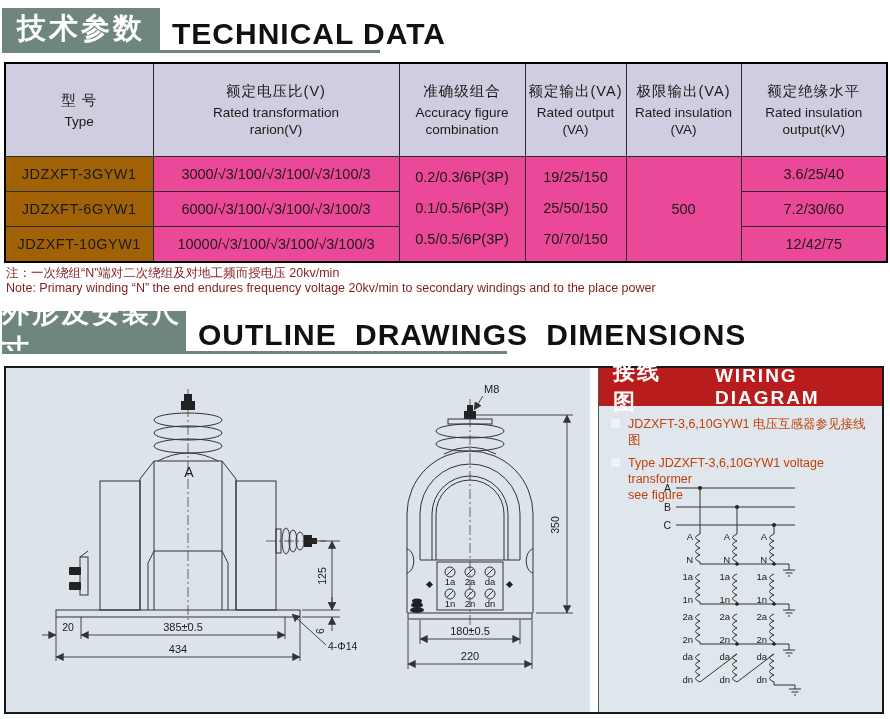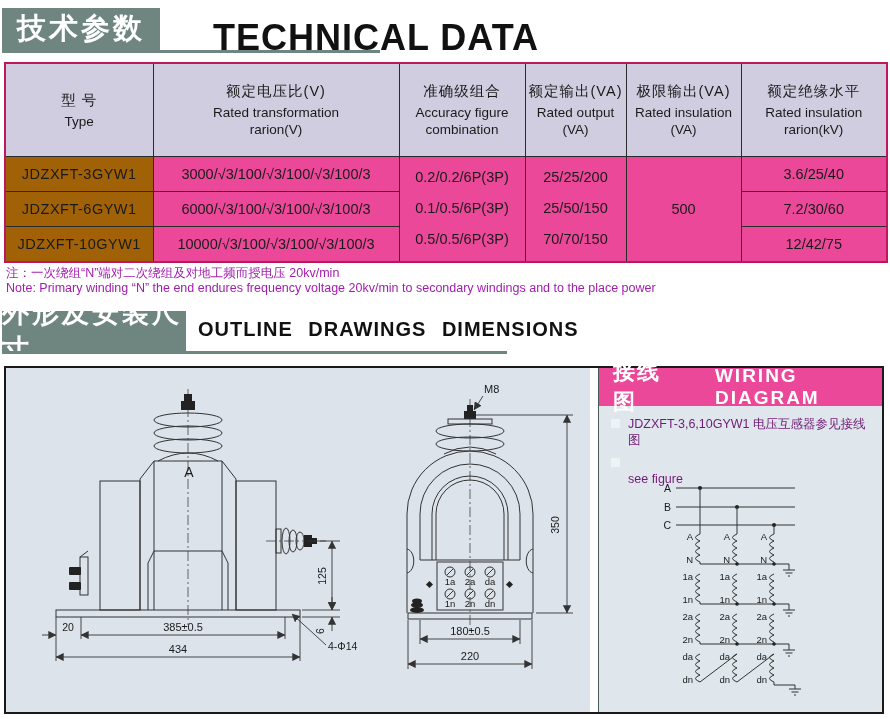--- a/index.html
+++ b/index.html
@@ -5,55 +5,55 @@
   html,body{margin:0;padding:0;background:#ffffff;}
   .page{position:relative;width:890px;height:719px;background:#fff;overflow:hidden;
         font-family:"Liberation Sans","DejaVu Sans",sans-serif;color:#1a1a1a;}
 
   
   .band-zh{position:absolute;background:#6f8680;color:#fff;font-weight:bold;
            display:flex;align-items:center;justify-content:center;letter-spacing:3px;}
   .band1-zh{left:2px;top:8px;width:158px;height:42px;font-size:29px;}
   .band2-zh{left:2px;top:311px;width:184px;height:40px;font-size:27px;}
   .band-en{position:absolute;color:#111;font-weight:bold;letter-spacing:1px;}
-  .band1-en{left:172px;top:17px;font-size:36px;margin-left:41px;}
-  .band2-en{left:198px;top:318px;font-size:20px;word-spacing:9px;}
+  .band1-en{left:172px;top:17px;font-size:30px;}
+  .band2-en{left:198px;top:318px;font-size:30px;word-spacing:9px;}
   .band-line{position:absolute;background:#6f8680;height:3px;}
   .band1-line{left:2px;top:50px;width:378px;}
   .band2-line{left:2px;top:351px;width:505px;}
 
   
   table.spec{position:absolute;left:4px;top:62px;width:882px;border-collapse:collapse;
-             table-layout:fixed;border:2px solid #be185d;}
+             table-layout:fixed;border:2px solid #000000;}
   .spec th,.spec td{border:1px solid #2b2b2b;text-align:center;vertical-align:middle;padding:0;}
   .spec th{background:#d0cde0;font-weight:normal;height:92px;}
   .spec th .zh{font-size:14.5px;margin-bottom:3px;letter-spacing:1px;}
   .spec th .en{font-size:13.5px;line-height:17px;}
   .spec tbody tr{height:35px;}
   .spec td{font-size:14.5px;background:#ec4899;}
   .spec td.type{background:#a16207;letter-spacing:0.5px;}
   .spec td.merge div{line-height:31px;}
 
   
-  .note{position:absolute;left:6px;font-size:12.5px;color:#a21caf;}
+  .note{position:absolute;left:6px;font-size:12.5px;color:#7f1d1d;}
   .note.zh{top:265px;}
   .note.en{top:281px;}
 
   
   .draw-sec{position:absolute;left:4px;top:366px;width:880px;height:348px;box-sizing:border-box;
             border:2px solid #1a1a1a;background:#dce3ea;}
   .svg-left{position:absolute;left:2px;top:5px;}
   .svg-front{position:absolute;left:337px;top:5px;}
   .gap{position:absolute;left:584px;top:0;width:8px;height:100%;background:#ffffff;}
   .panel{position:absolute;left:592px;top:0;right:0;bottom:0;background:#dfe7ec;border-left:1px solid #4a5a58;}
-  .panel-head{height:38px;background:#ec4899;color:#fff;display:flex;align-items:center;padding-left:14px;gap:32px;}
+  .panel-head{height:38px;background:#b91c1c;color:#fff;display:flex;align-items:center;padding-left:14px;gap:32px;}
   .ph-zh{font-size:22px;font-weight:bold;letter-spacing:2px;margin-right:10px;}
   .ph-en{font-size:19px;letter-spacing:2px;word-spacing:6px;font-weight:bold;}
   .bullets{position:absolute;left:12px;top:48px;width:264px;}
-  .bullet{display:flex;margin-bottom:7px;font-size:12.5px;line-height:16px;color:#701a75;}
+  .bullet{display:flex;margin-bottom:7px;font-size:12.5px;line-height:16px;color:#c2410c;}
   .sq{flex:0 0 9px;width:9px;height:9px;background:#eef3f6;margin:3px 8px 0 0;}
   .svg-wiring{position:absolute;left:44px;top:96px;}
 
   
   svg{overflow:visible;}
   .ln{stroke:#333;fill:none;stroke-width:1;}
   .cl{stroke:#444;fill:none;stroke-width:0.8;stroke-dasharray:10 3 2 3;}
   .dk{fill:#222;stroke:none;}
   .dim{stroke:#333;fill:none;stroke-width:0.9;}
   svg text{fill:#1a1a1a;stroke:none;font-family:"Liberation Sans","DejaVu Sans",sans-serif;}
@@ -100,35 +100,35 @@
           <div class="en">(VA)</div>
         </th>
         <th>
           <div class="zh">极限输出(VA)</div>
           <div class="en">Rated insulation</div>
           <div class="en">(VA)</div>
         </th>
         <th>
           <div class="zh">额定绝缘水平</div>
           <div class="en">Rated insulation</div>
-          <div class="en">rarion(kV)</div>
+          <div class="en">output(kV)</div>
         </th>
       </tr>
     </thead>
     <tbody>
       <tr>
         <td class="type">JDZXFT-3GYW1</td>
         <td>3000/√3/100/√3/100/√3/100/3</td>
         <td class="merge" rowspan="3">
-          <div>0.2/0.2/6P(3P)</div>
+          <div>0.2/0.3/6P(3P)</div>
           <div>0.1/0.5/6P(3P)</div>
           <div>0.5/0.5/6P(3P)</div>
         </td>
         <td class="merge" rowspan="3">
-          <div>25/25/200</div>
+          <div>19/25/150</div>
           <div>25/50/150</div>
           <div>70/70/150</div>
         </td>
         <td rowspan="3">500</td>
         <td>3.6/25/40</td>
       </tr>
       <tr>
         <td class="type">JDZXFT-6GYW1</td>
         <td>6000/√3/100/√3/100/√3/100/3</td>
         <td>7.2/30/60</td>
@@ -294,21 +294,21 @@
         <span class="ph-zh">接线图</span>
         <span class="ph-en">WIRING  DIAGRAM</span>
       </div>
       <div class="bullets">
         <div class="bullet">
           <span class="sq"></span>
           <span>JDZXFT-3,6,10GYW1  电压互感器参见接线图</span>
         </div>
         <div class="bullet">
           <span class="sq"></span>
-          <span><br>
+          <span><span>Type JDZXFT-3,6,10GYW1  voltage transformer</span><br>
                 <span>see figure</span></span>
         </div>
       </div>
 
       <svg class="svg-wiring" width="230" height="240" viewBox="0 0 230 240">
         <defs>
           <path id="coil" d="m0,0 q-9,3.5 0,7 q-9,3.5 0,7 q-9,3.5 0,7 q-9,3.5 0,7" fill="none" stroke="#333" stroke-width="1"></path>
         </defs>
         <g>
           <text class="t10" x="28" y="28" text-anchor="end">A</text>

